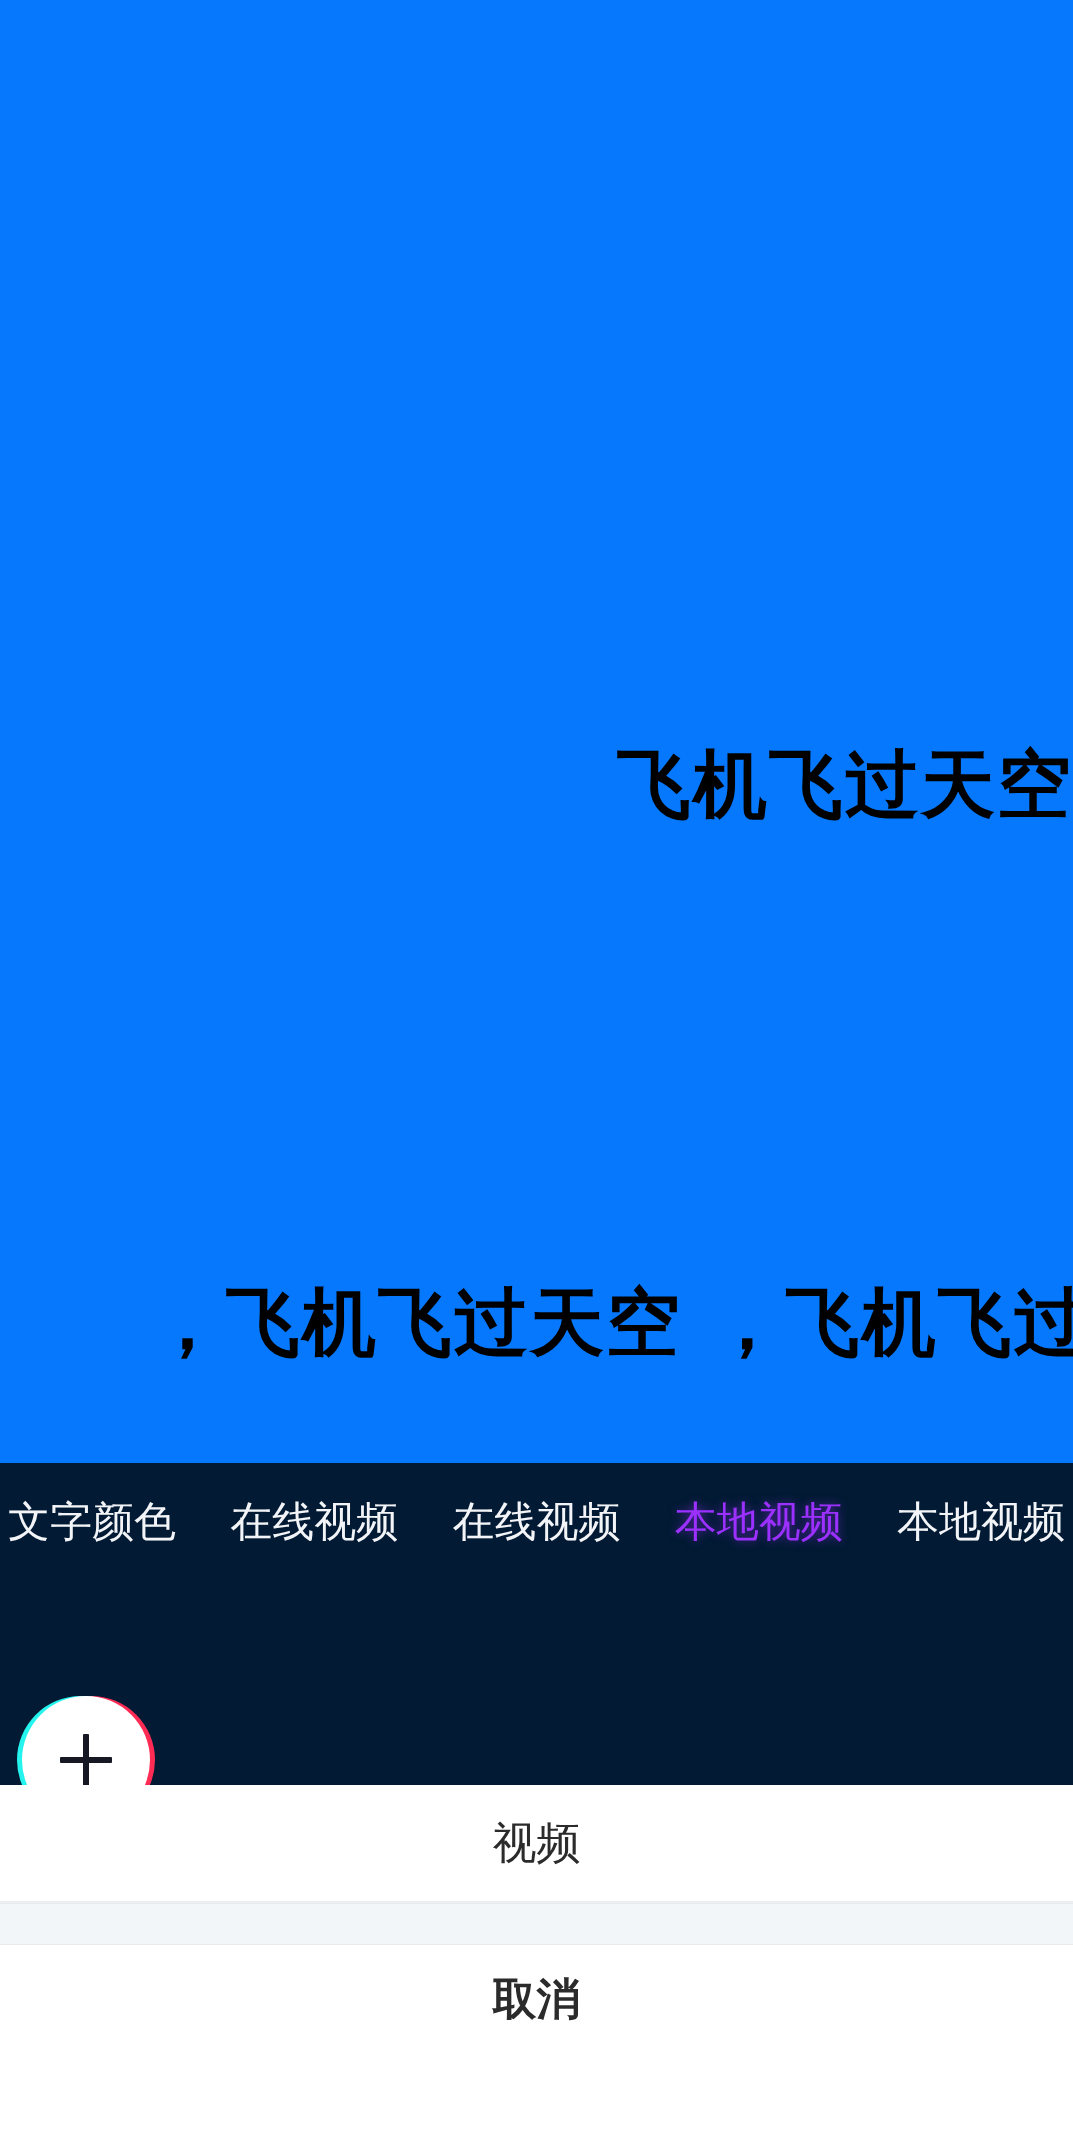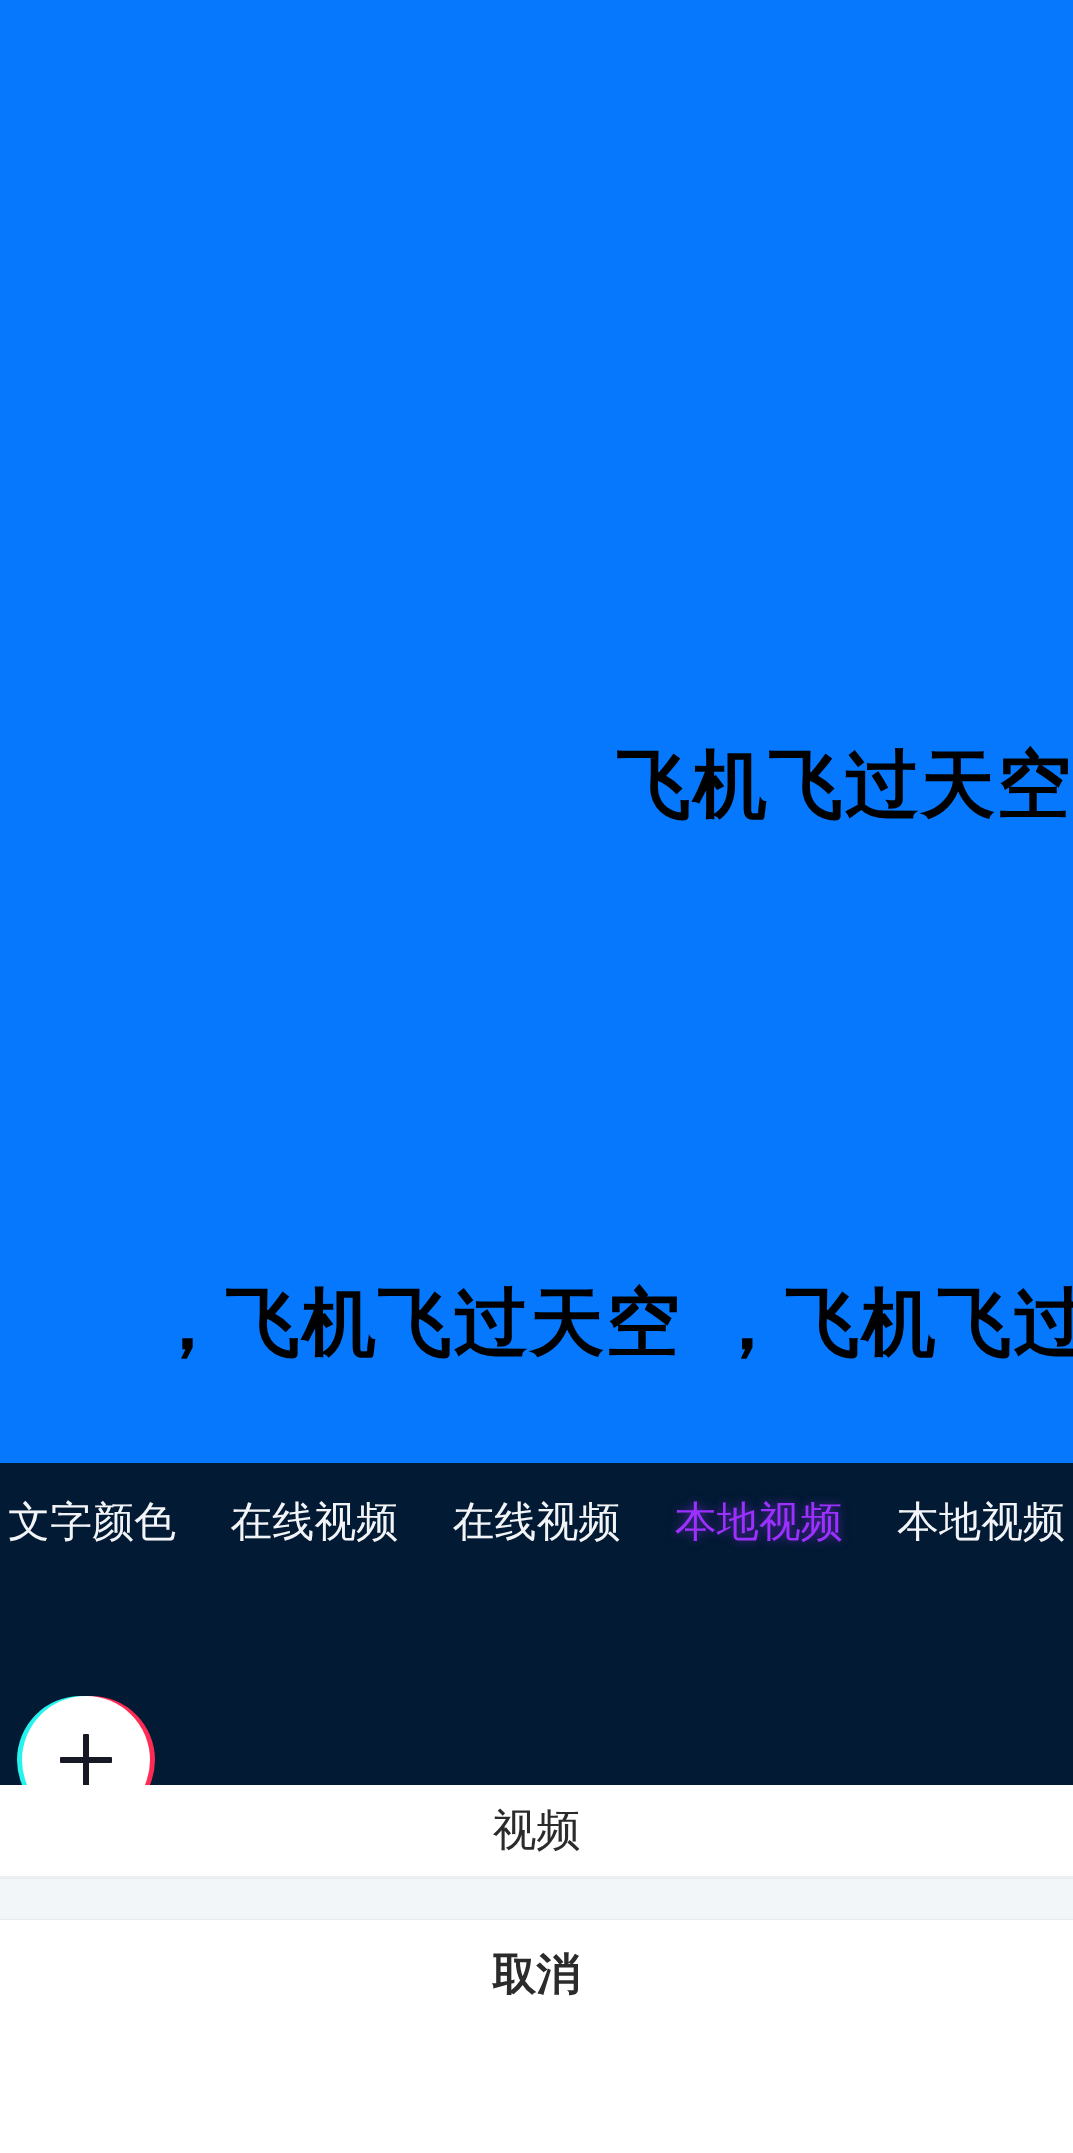--- a/index.html
+++ b/index.html
@@ -142,21 +142,21 @@
     left: 0;
     top: 1785px;
     width: 1073px;
     height: 368px;
     background: #ffffff;
   }
 
   .sheet-item {
     position: relative;
     width: 100%;
-    height: 91px;
+    height: 116px;
     display: flex;
     align-items: center;
     justify-content: center;
     background: #ffffff;
     color: #2b2b2b;
     font-size: 44px;
     font-weight: 400;
   }
   .sheet-divider {
     width: 100%;

